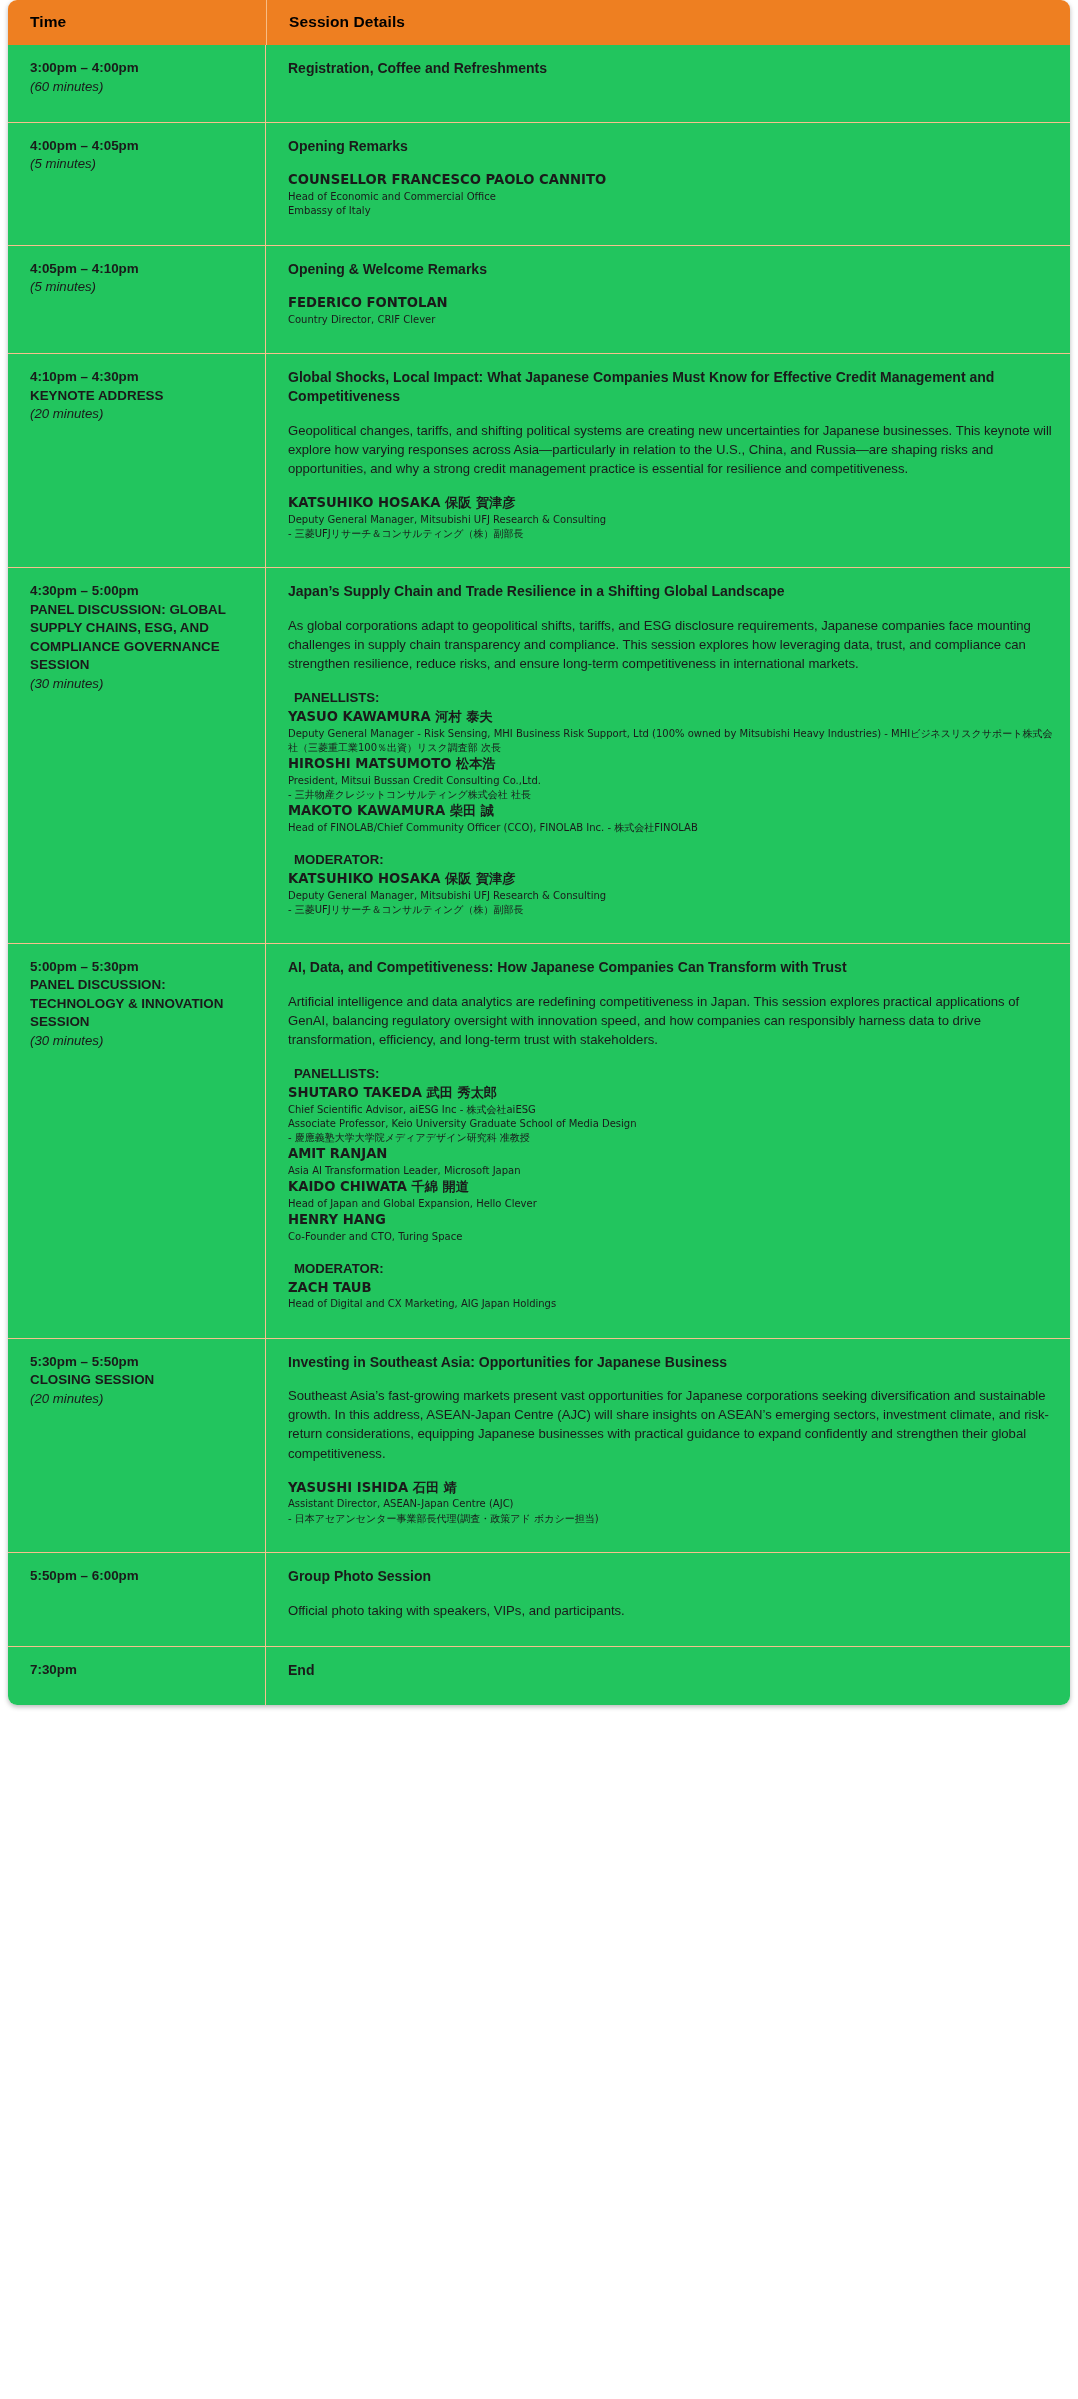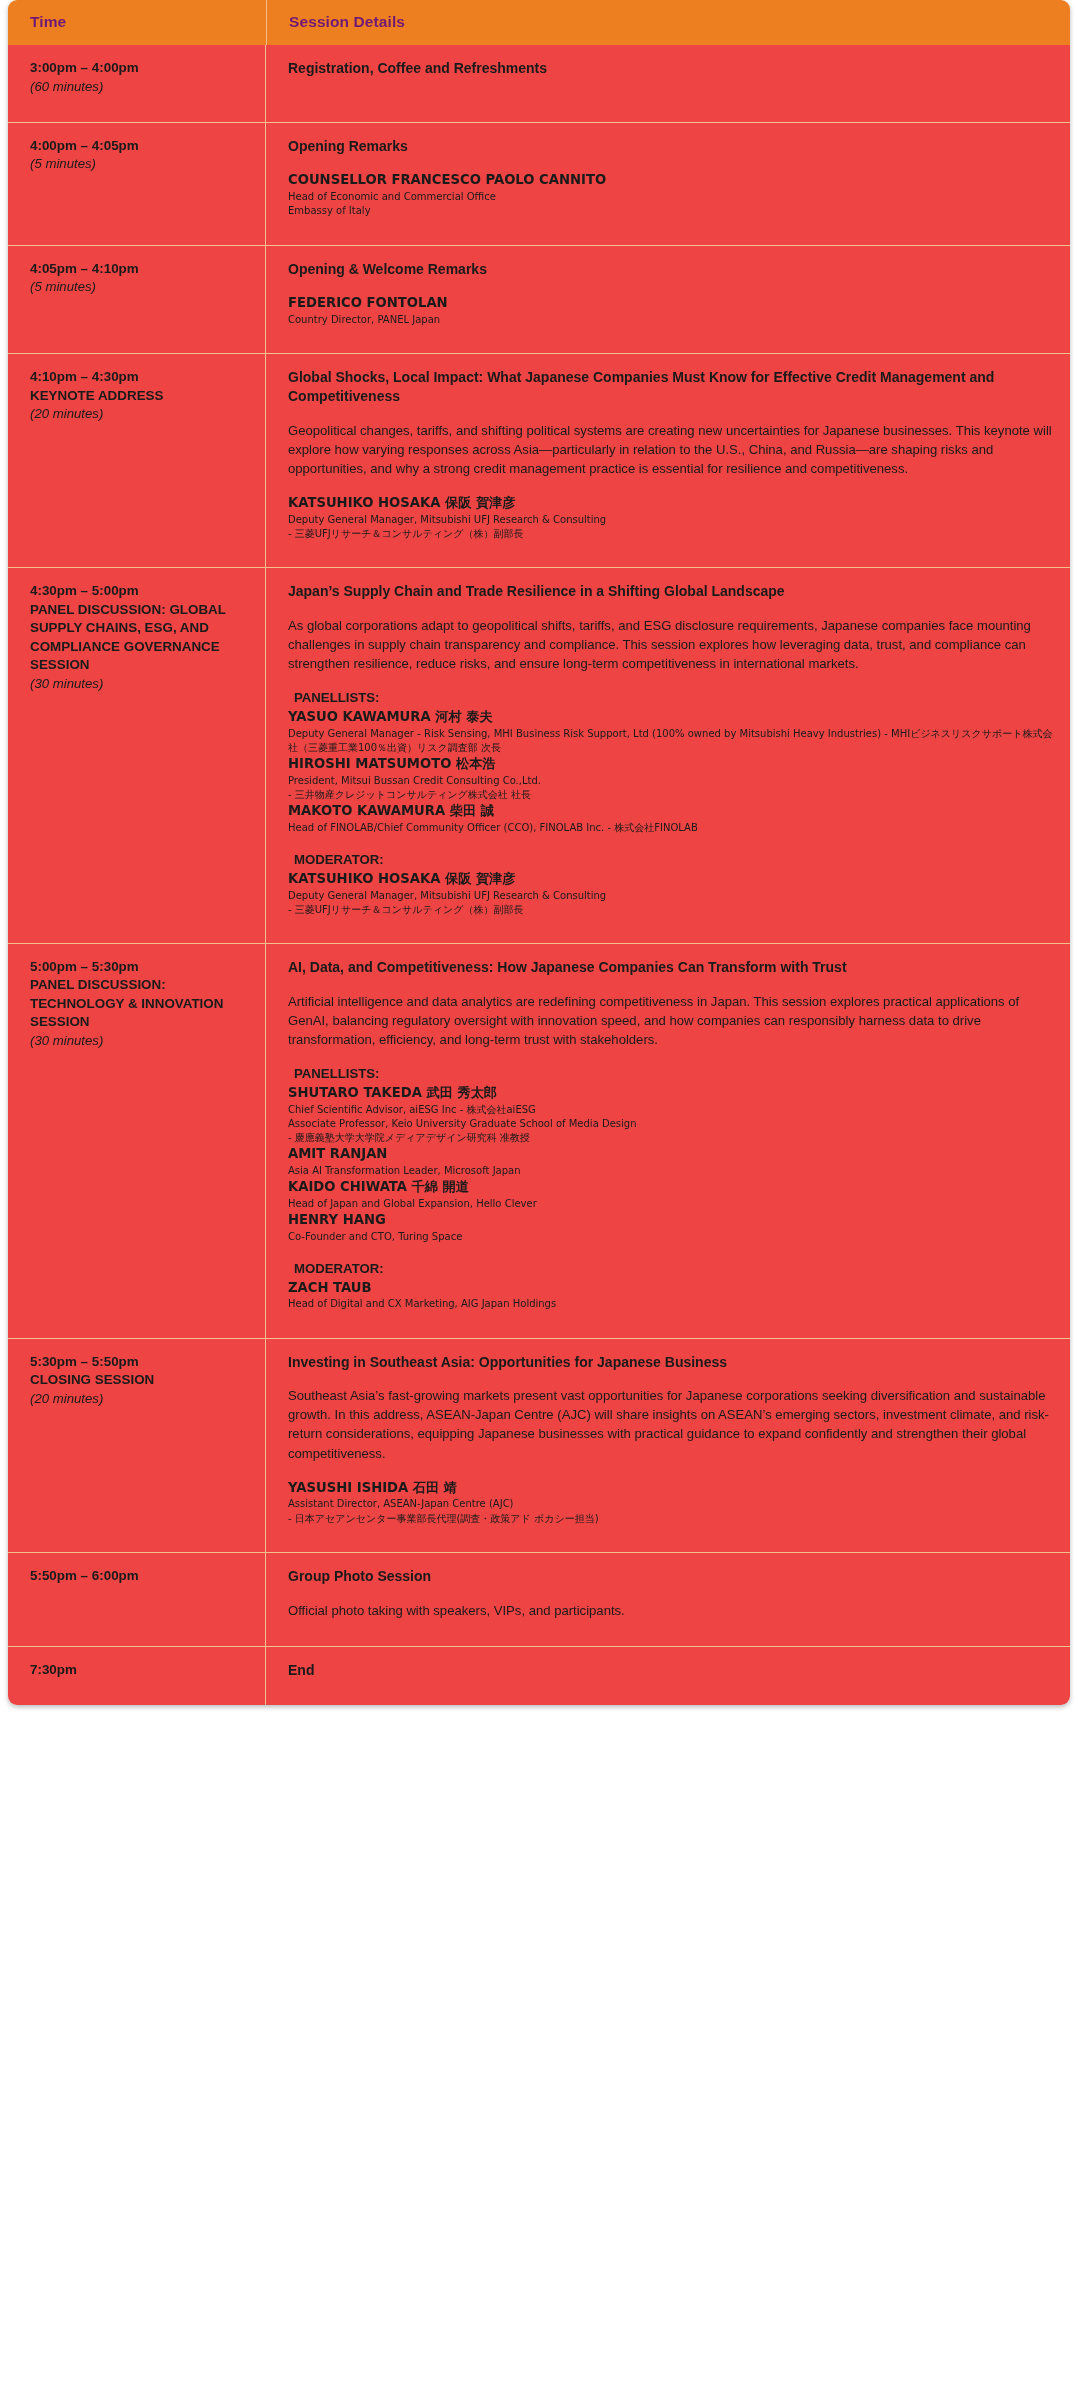--- a/index.html
+++ b/index.html
@@ -31,40 +31,40 @@
     border-radius: 9px;
     overflow: hidden;
     background: #ffffff;
   }
 
   col.col-time { width: 258px; }
   col.col-details { width: 804px; }
 
   thead th {
     background: #ee7f21;
-    color: #701a75;
+    color: #000000;
     text-align: left;
     font-size: 15.5px;
     font-weight: bold;
     padding: 8px 0 9px 22px;
     letter-spacing: 0.1px;
     vertical-align: middle;
     height: 28px;
   }
   thead th.th-details {
     padding-left: 22px;
     border-left: 1px solid #f7bc85;
   }
 
   tbody td {
     border-top: 1px solid #f6c08e;
     vertical-align: top;
     font-size: 13.2px;
     line-height: 1.38;
-    background: #ef4444;
+    background: #22c55e;
   }
   tbody tr:first-child td { border-top: none; }
 
   td.time-cell {
     padding: 14px 10px 26px 22px;
     border-right: 1px solid #f6c08e;
   }
   td.details-cell {
     padding: 14px 16px 26px 22px;
   }
@@ -173,21 +173,21 @@
         <tr>
           <td class="time-cell">
             <span class="time-range">4:05pm – 4:10pm</span>
             <span class="time-dur">(5 minutes)</span>
           </td>
           <td class="details-cell">
             <p class="sess-title">Opening &amp; Welcome Remarks</p>
             <div class="block-gap">
               <div class="person">
                 <span class="p-name jp">FEDERICO FONTOLAN</span>
-                <span class="p-line jp">Country Director, PANEL Japan</span>
+                <span class="p-line jp">Country Director, CRIF Clever</span>
               </div>
             </div>
           </td>
         </tr>
         <tr>
           <td class="time-cell">
             <span class="time-range">4:10pm – 4:30pm</span>
             <span class="time-label">KEYNOTE ADDRESS</span>
             <span class="time-dur">(20 minutes)</span>
           </td>

